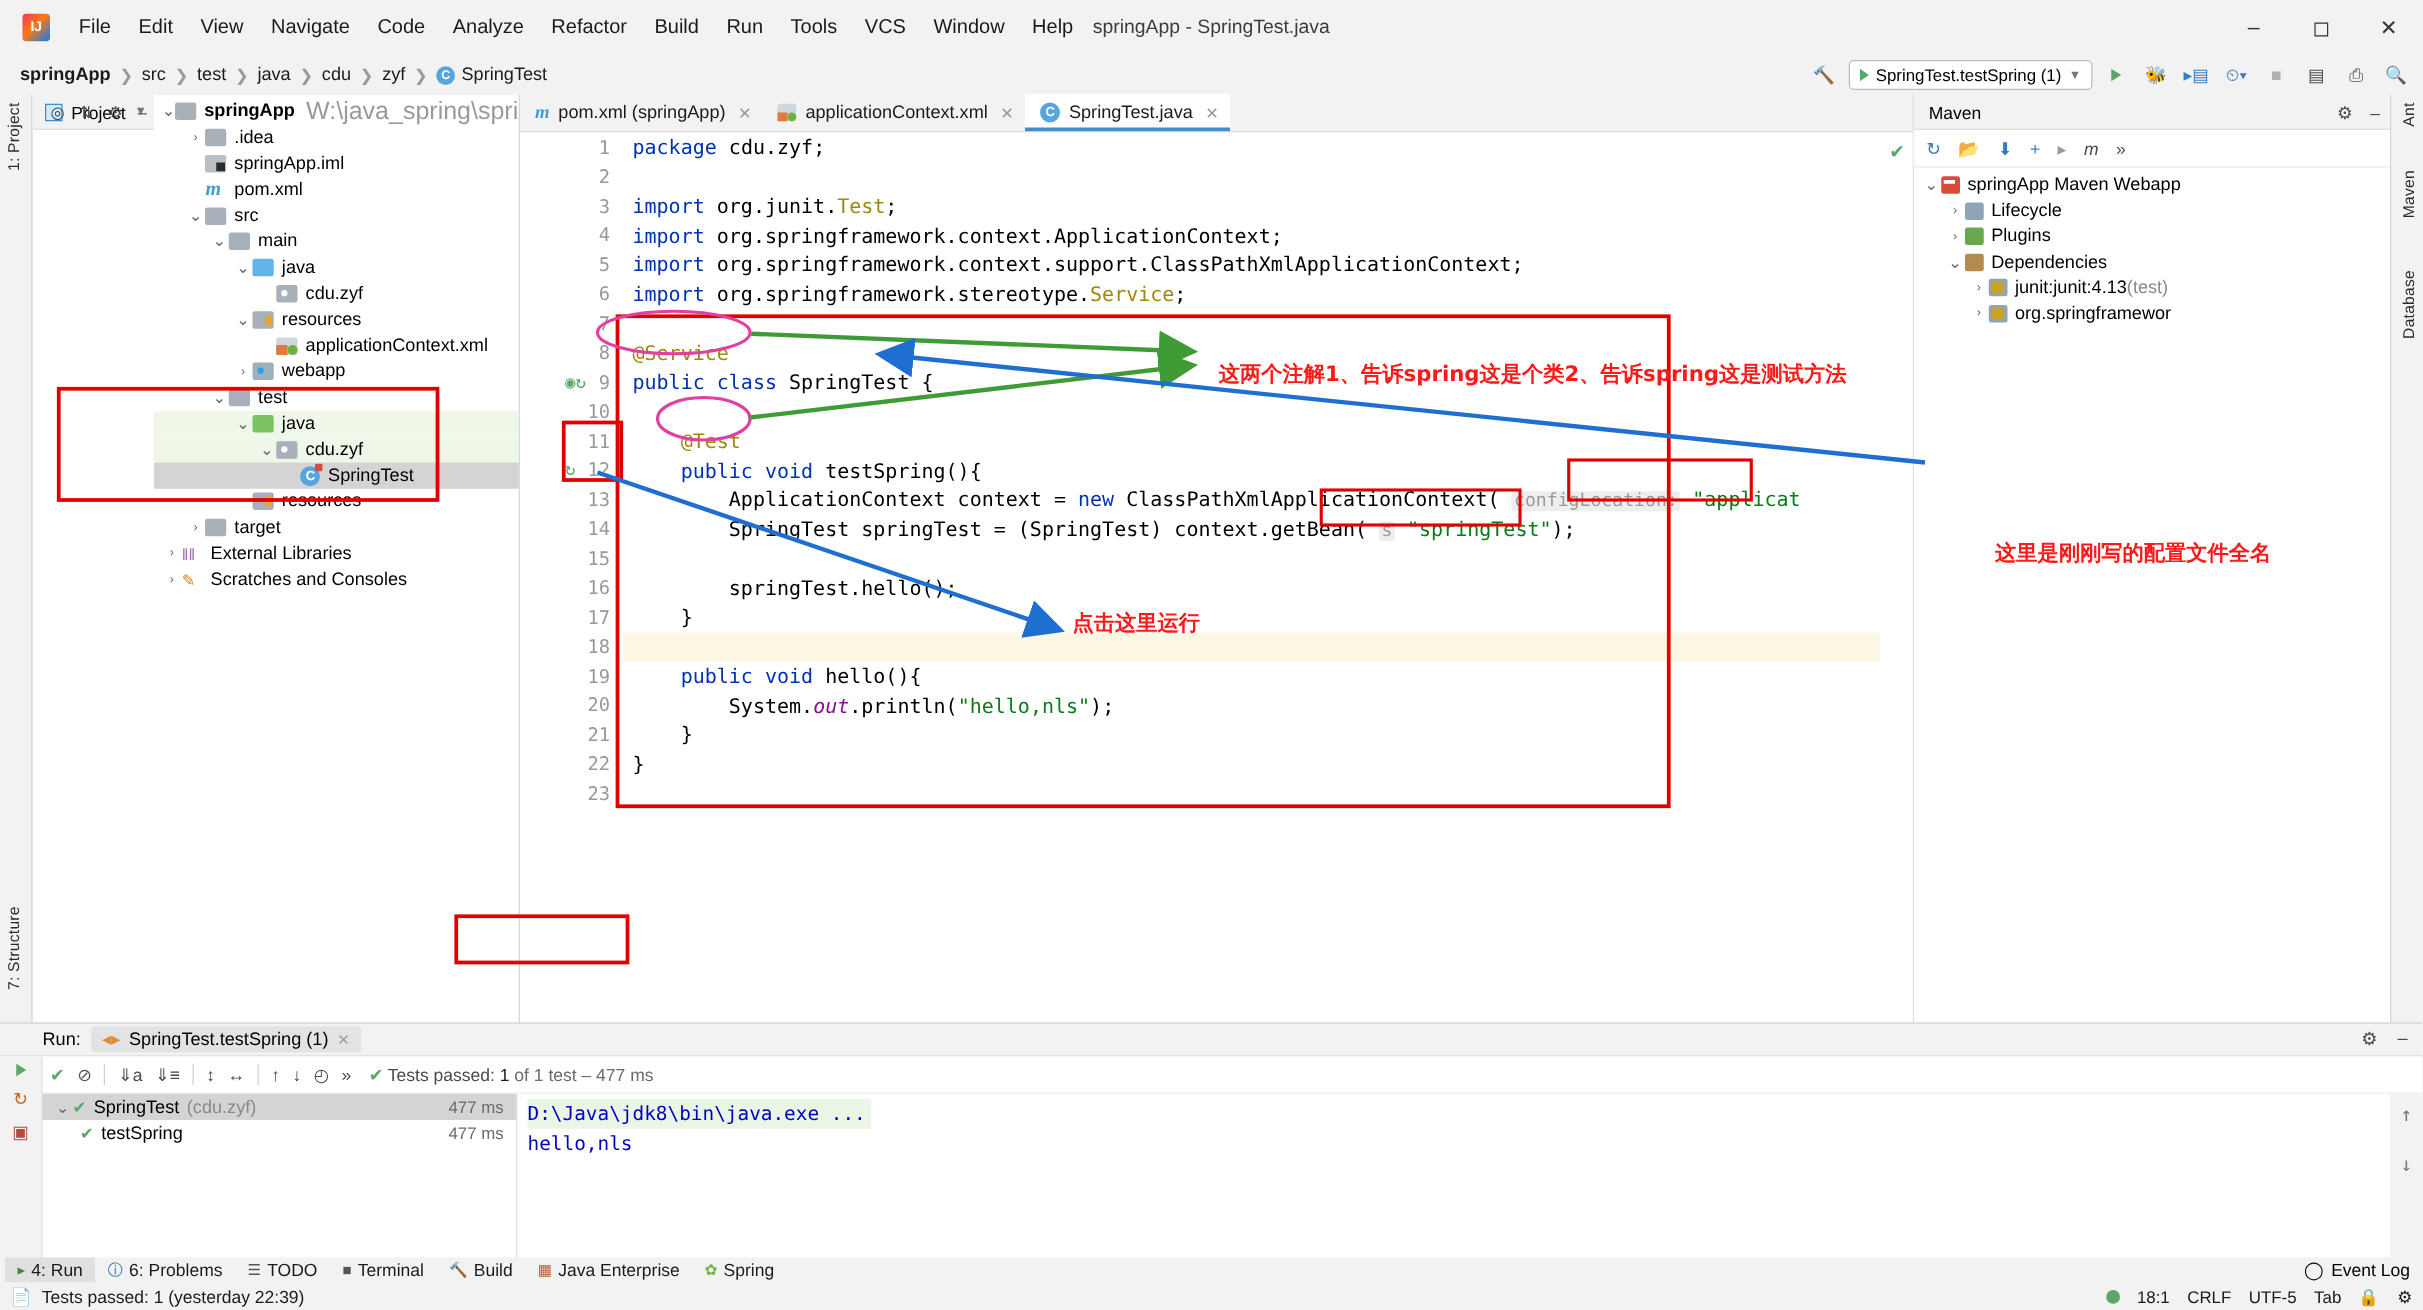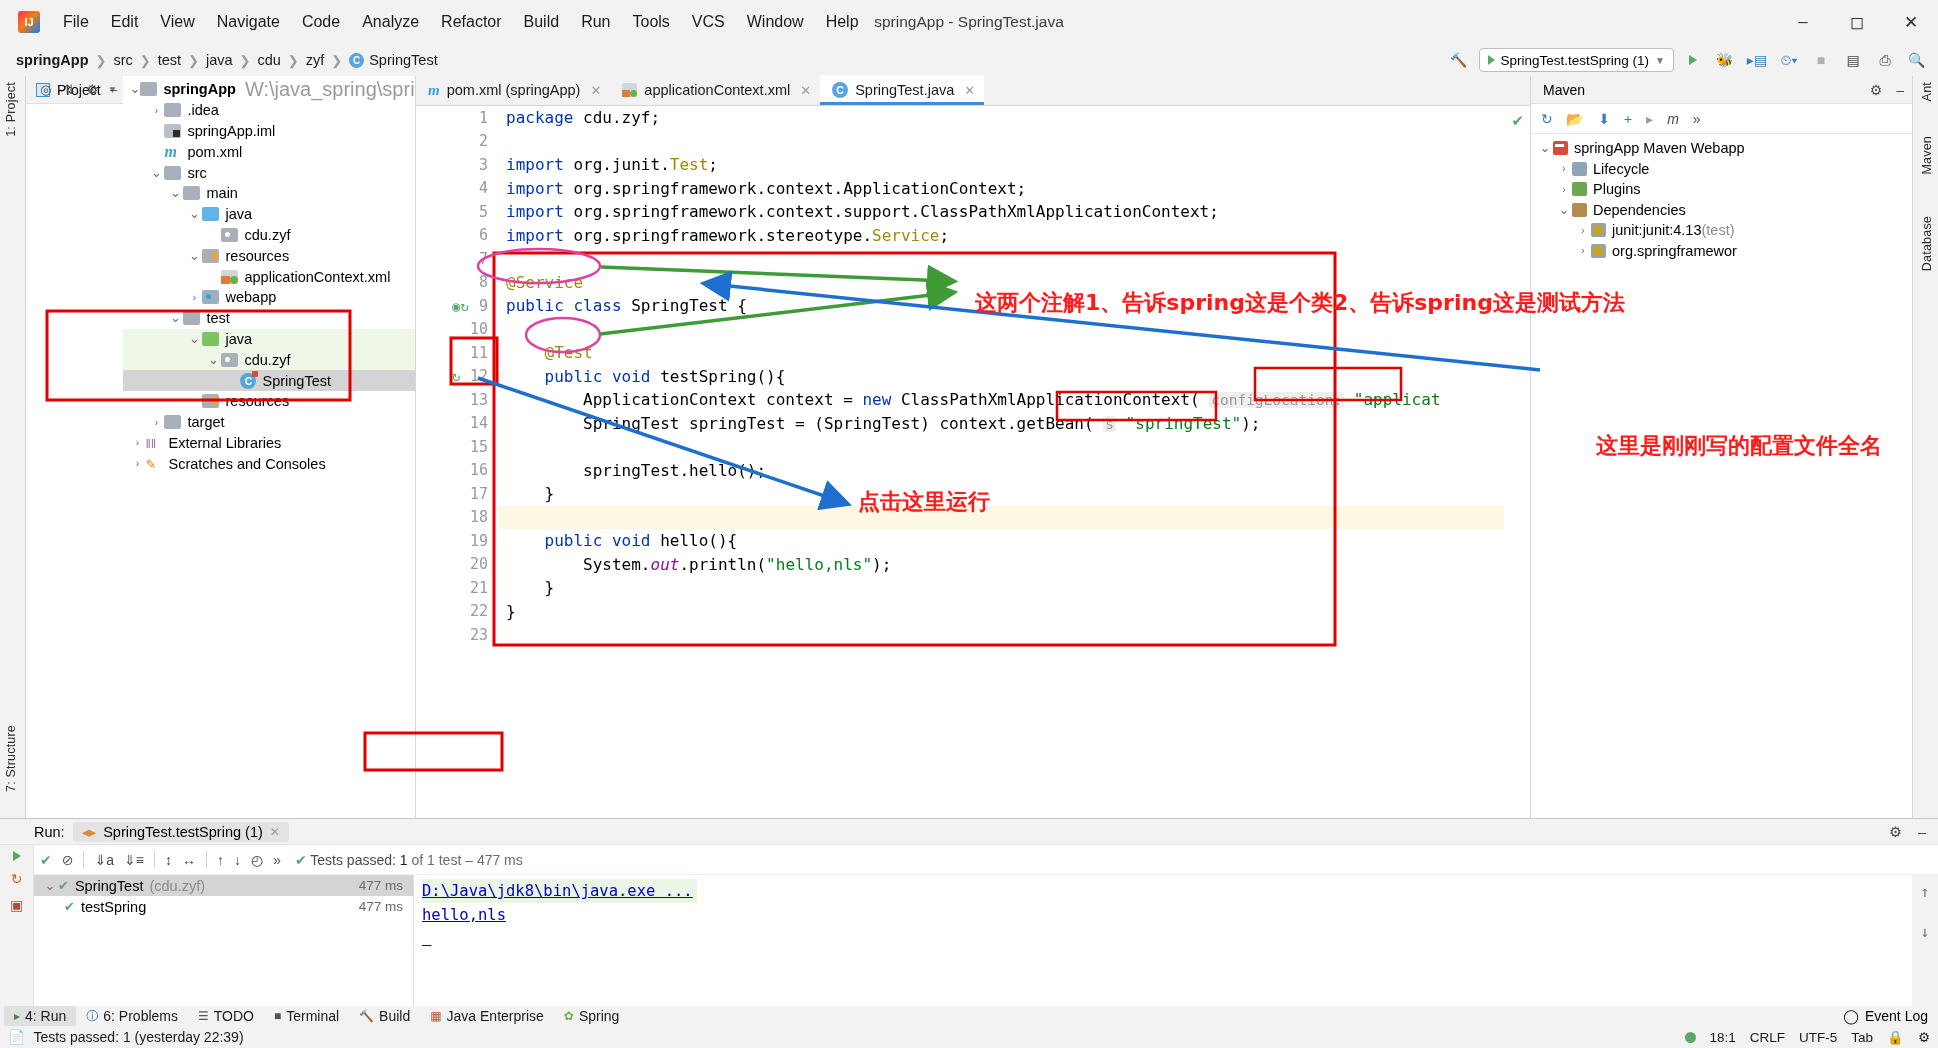--- a/index.html
+++ b/index.html
@@ -149,40 +149,40 @@
     border-bottom:1px solid #eee; font-size:14px; color:#4a4a4a; }
   .rt-sep{ width:1px; height:17px; background:#d0d0d0; }
   .status-line{ font-size:14px; margin-left:4px; }
   .run-split{ flex:1; display:flex; min-height:0; }
   .tests{ width:380px; border-right:1px solid #e0e0e0; }
   .test-row{ height:21px; display:flex; align-items:center; padding-left:8px; font-size:14.5px; position:relative;}
   .test-row.sel{ background:#d4d4d4; }
   .test-ms{ position:absolute; right:10px; color:#6a6a6a; font-size:13.5px; }
   .console{ flex:1; position:relative; font-family:"DejaVu Sans Mono", monospace; font-size:15.5px;
     padding:4px 0 0 8px; min-width:0; }
-  .cline{ height:24px; line-height:24px; color:#0000c0;text-decoration:underline; }
+  .cline{ height:24px; line-height:24px; color:#0000c0; }
   .cline.cmd{ background:#eaf5e6; display:inline-block; padding-right:4px; }
   .console-scroll{ position:absolute; right:0; top:0; bottom:0; width:26px; background:#f2f2f2;
     display:flex; flex-direction:column; align-items:center; padding-top:8px; gap:22px; color:#777; }
 
   
   .bottom-tabs{ position:absolute; left:0; right:0; bottom:22px; height:20px; background:#f2f2f2;
     display:flex; align-items:center; gap:0px; padding-left:4px; font-size:14px; }
   .bt{ display:flex;align-items:center;gap:5px;padding:2px 10px;color:#1a1a1a; }
   .bt.active{ background:#e0e0e0; }
   .bt .ico{ font-size:12px; color:#555; }
   .bt-right{ position:absolute; right:10px; display:flex; align-items:center; gap:6px; }
   .statusbar{ position:absolute; left:0; right:0; bottom:0; height:22px; background:#f2f2f2;
     display:flex; align-items:center; padding-left:8px; font-size:14px; color:#1a1a1a; }
   .sb-right{ position:absolute; right:8px; display:flex; align-items:center; gap:14px; font-size:13.5px;}
   .dot-green{ width:11px;height:11px;border-radius:50%;background:#59a869; }
 
   
   .overlay{ position:absolute; inset:0; pointer-events:none; }
-  .anno-txt{ position:absolute; color:#ff1a1a; font-size:22px; font-weight:bold;
+  .anno-txt{ position:absolute; color:#ff1a1a; font-size:17px; font-weight:bold;
     font-family:"DejaVu Sans", sans-serif; white-space:nowrap; }
 </style>
 </head>
 <body>
 
 <div class="app">
 
   <div class="titlebar">
     <div class="logo"></div>
     <div class="menu">

